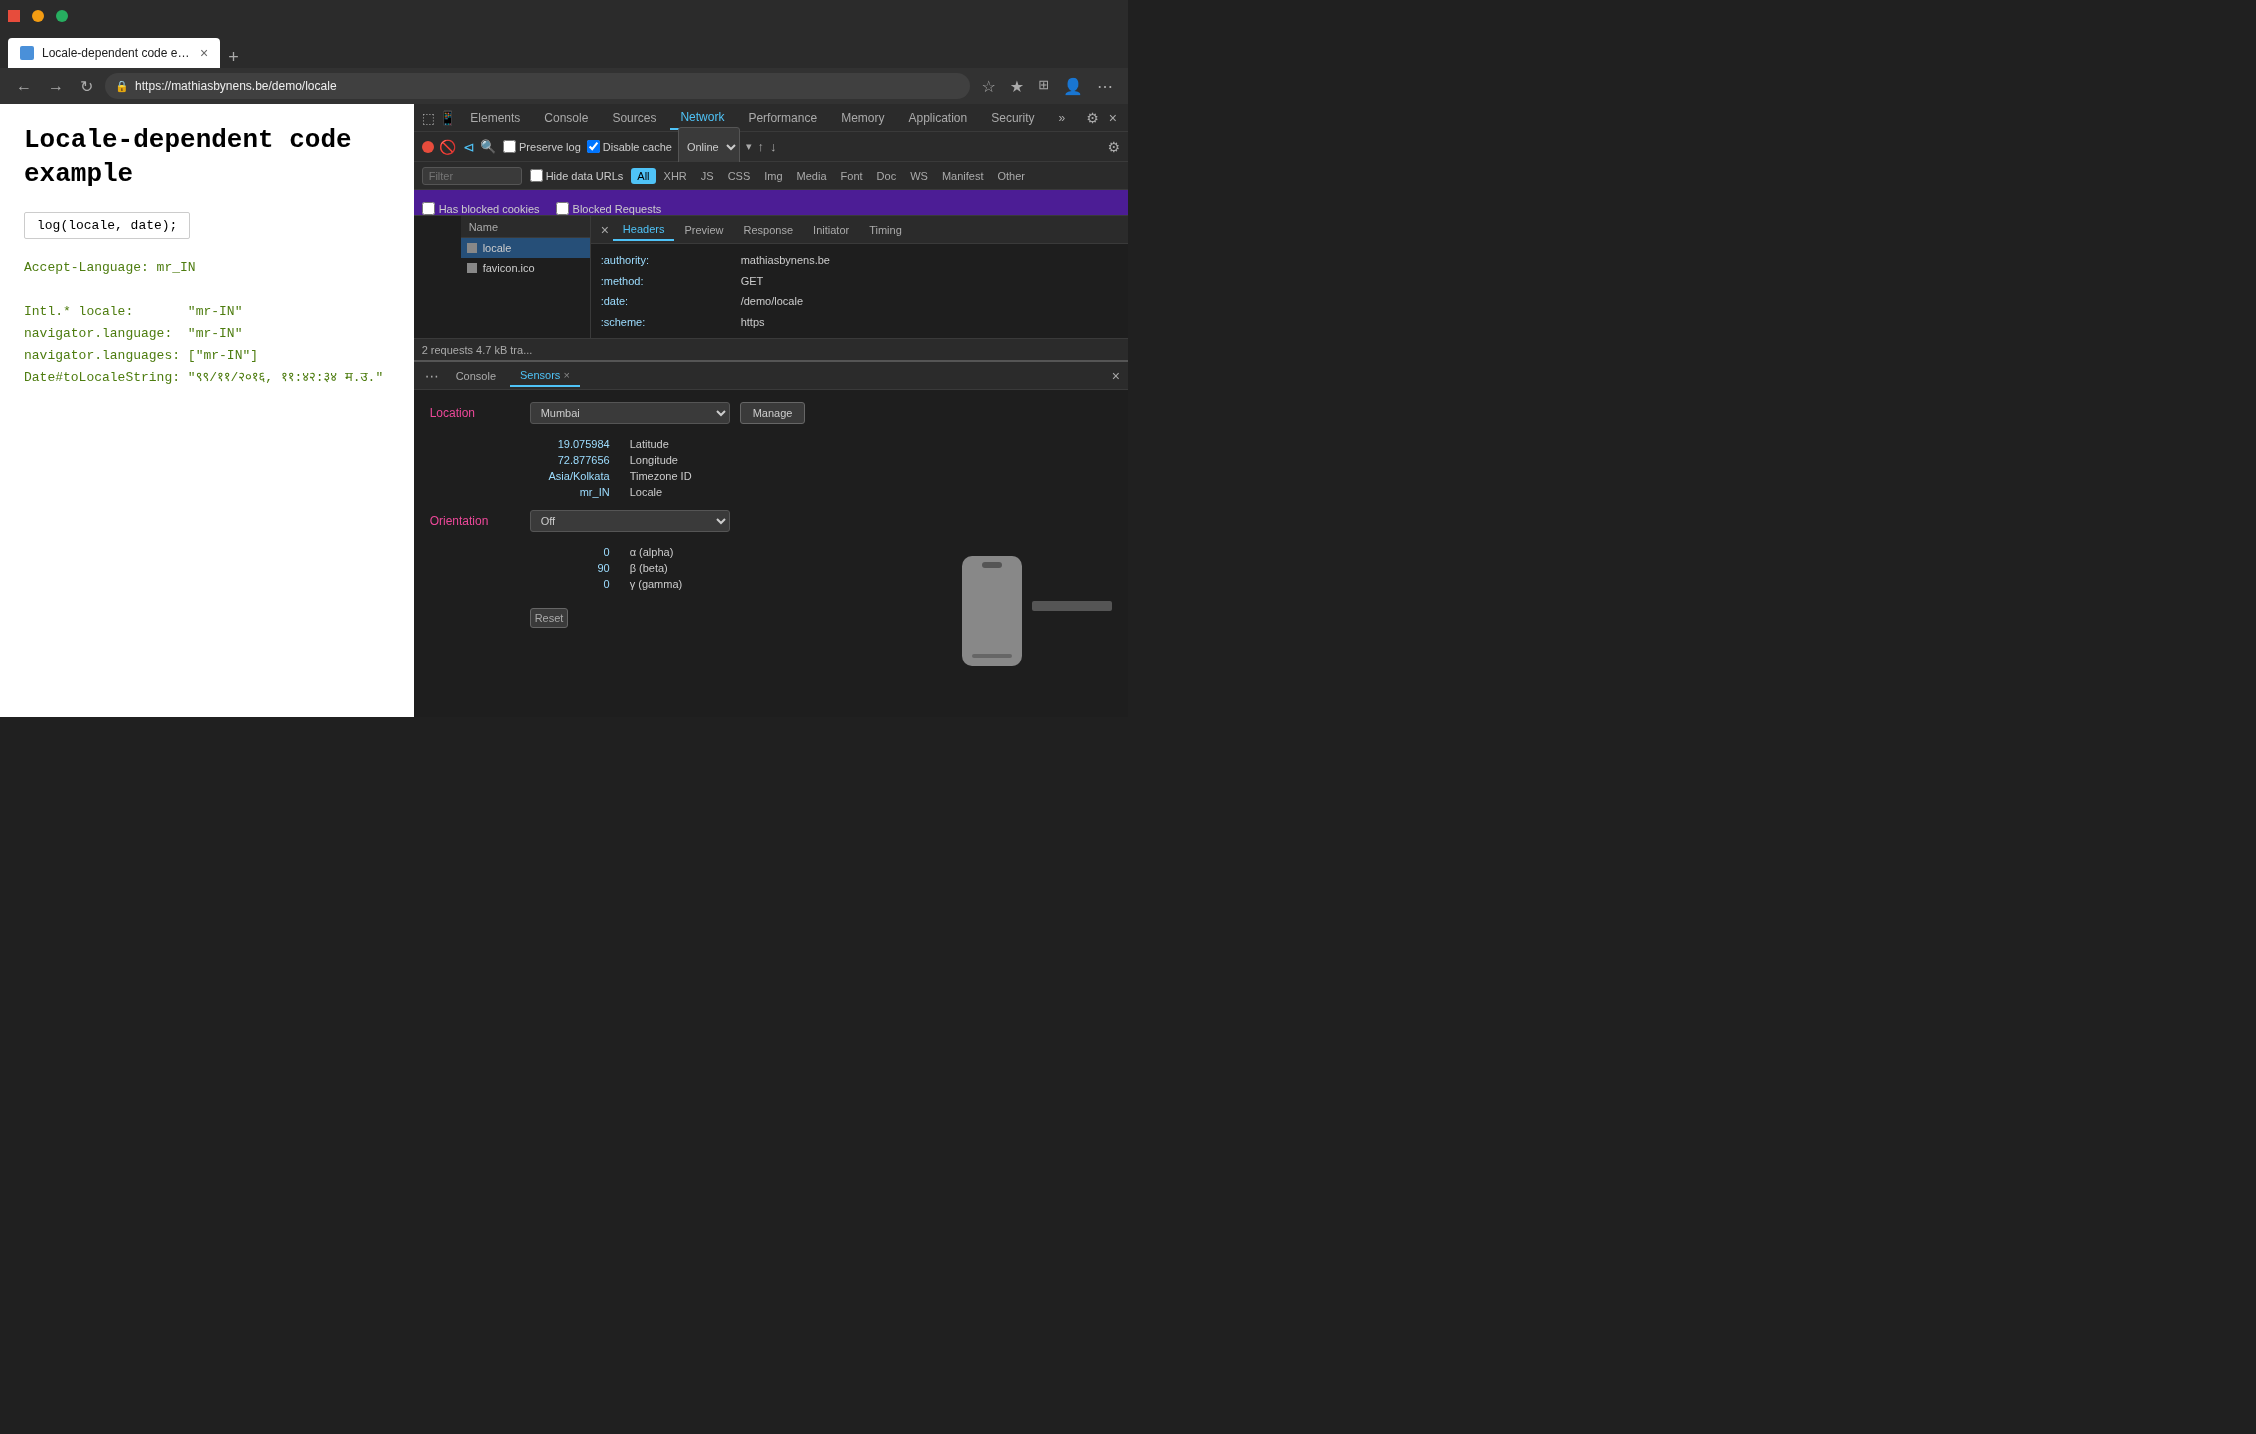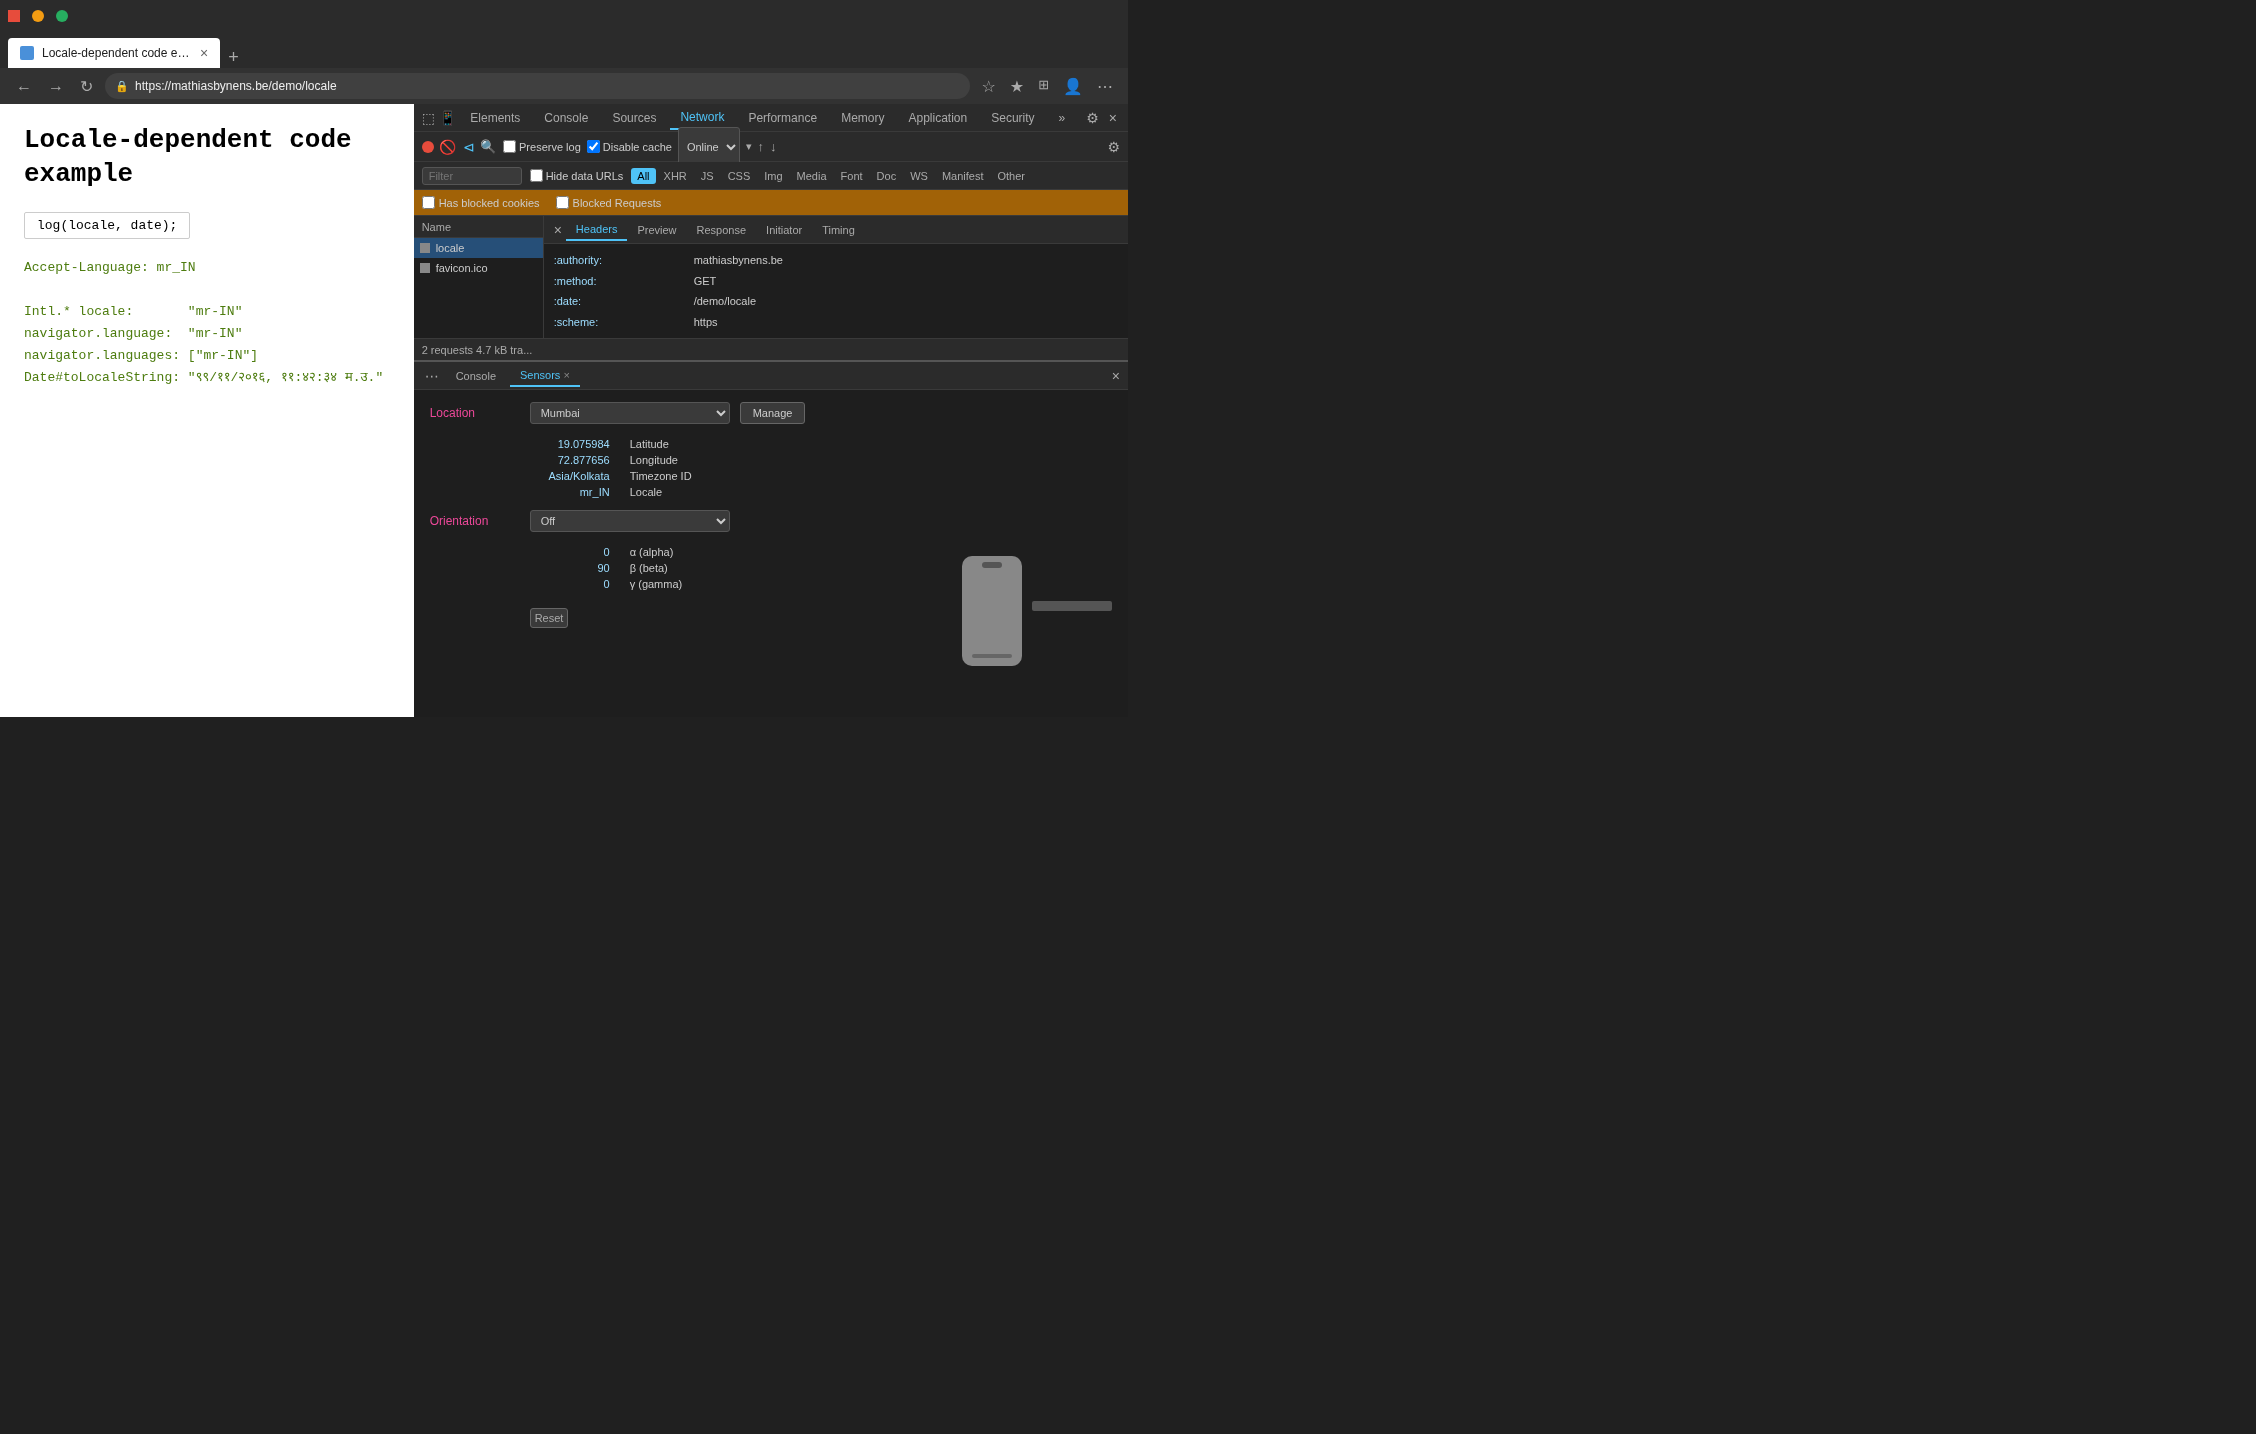--- a/index.html
+++ b/index.html
@@ -229,24 +229,24 @@
       padding: 2px 6px;
       color: #aaa;
       cursor: pointer;
       font-size: 11px;
       border-radius: 3px;
     }
     .filter-tab.active { background: #4fc3f7; color: #000; }
 
     
     .blocked-bar {
-      background: #a16207;
+      background: #4c1d95;
       height: 26px;
       display: flex;
-      align-items: center;
+      align-items: flex-end;
       padding: 0 8px;
       gap: 16px;
       border-bottom: 1px solid #3a3a3a;
     }
     .blocked-cb {
       display: flex; align-items: center; gap: 4px; color: #ccc; font-size: 11px;
     }
 
     
     .network-content {
@@ -254,20 +254,21 @@
       flex: 1;
       overflow: hidden;
     }
 
     
     .request-list {
       width: 130px;
       background: #1e1e1e;
       border-right: 1px solid #3a3a3a;
       overflow-y: auto;
+      margin-left: 47px;
     }
     .request-list-header {
       background: #2b2b2b;
       height: 22px;
       display: flex;
       align-items: center;
       padding: 0 8px;
       color: #aaa;
       font-size: 11px;
       border-bottom: 1px solid #3a3a3a;

